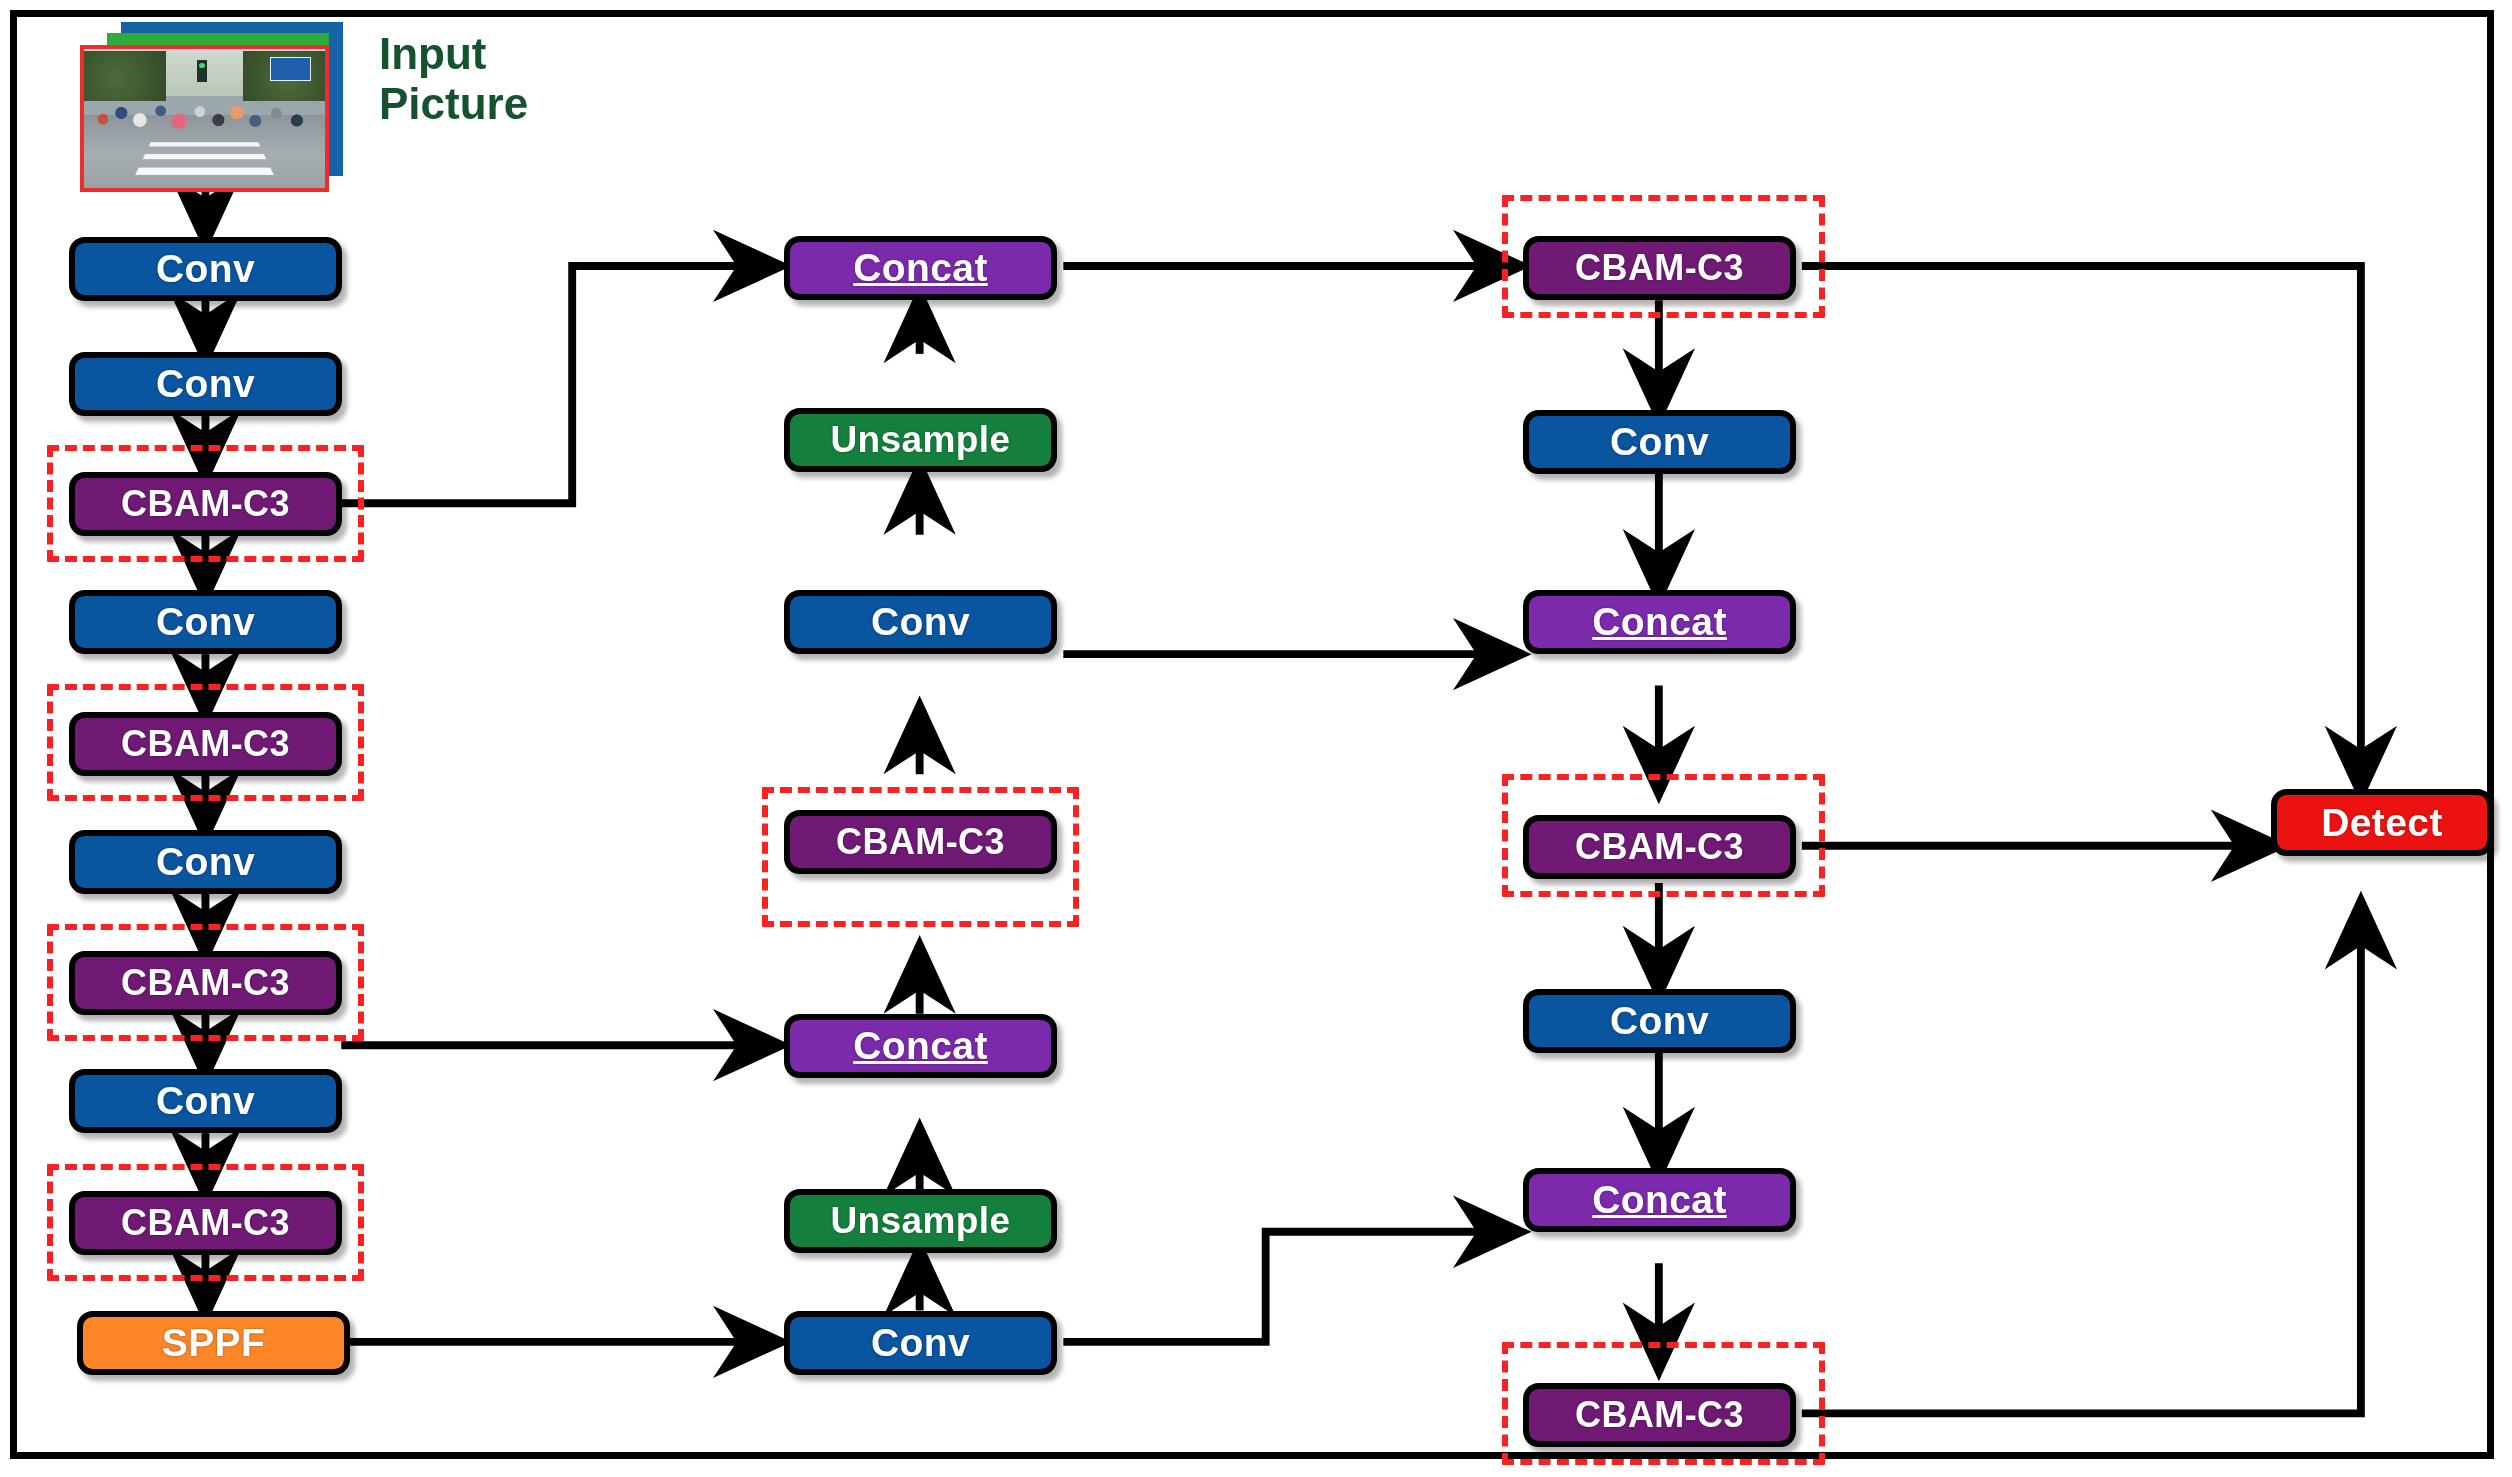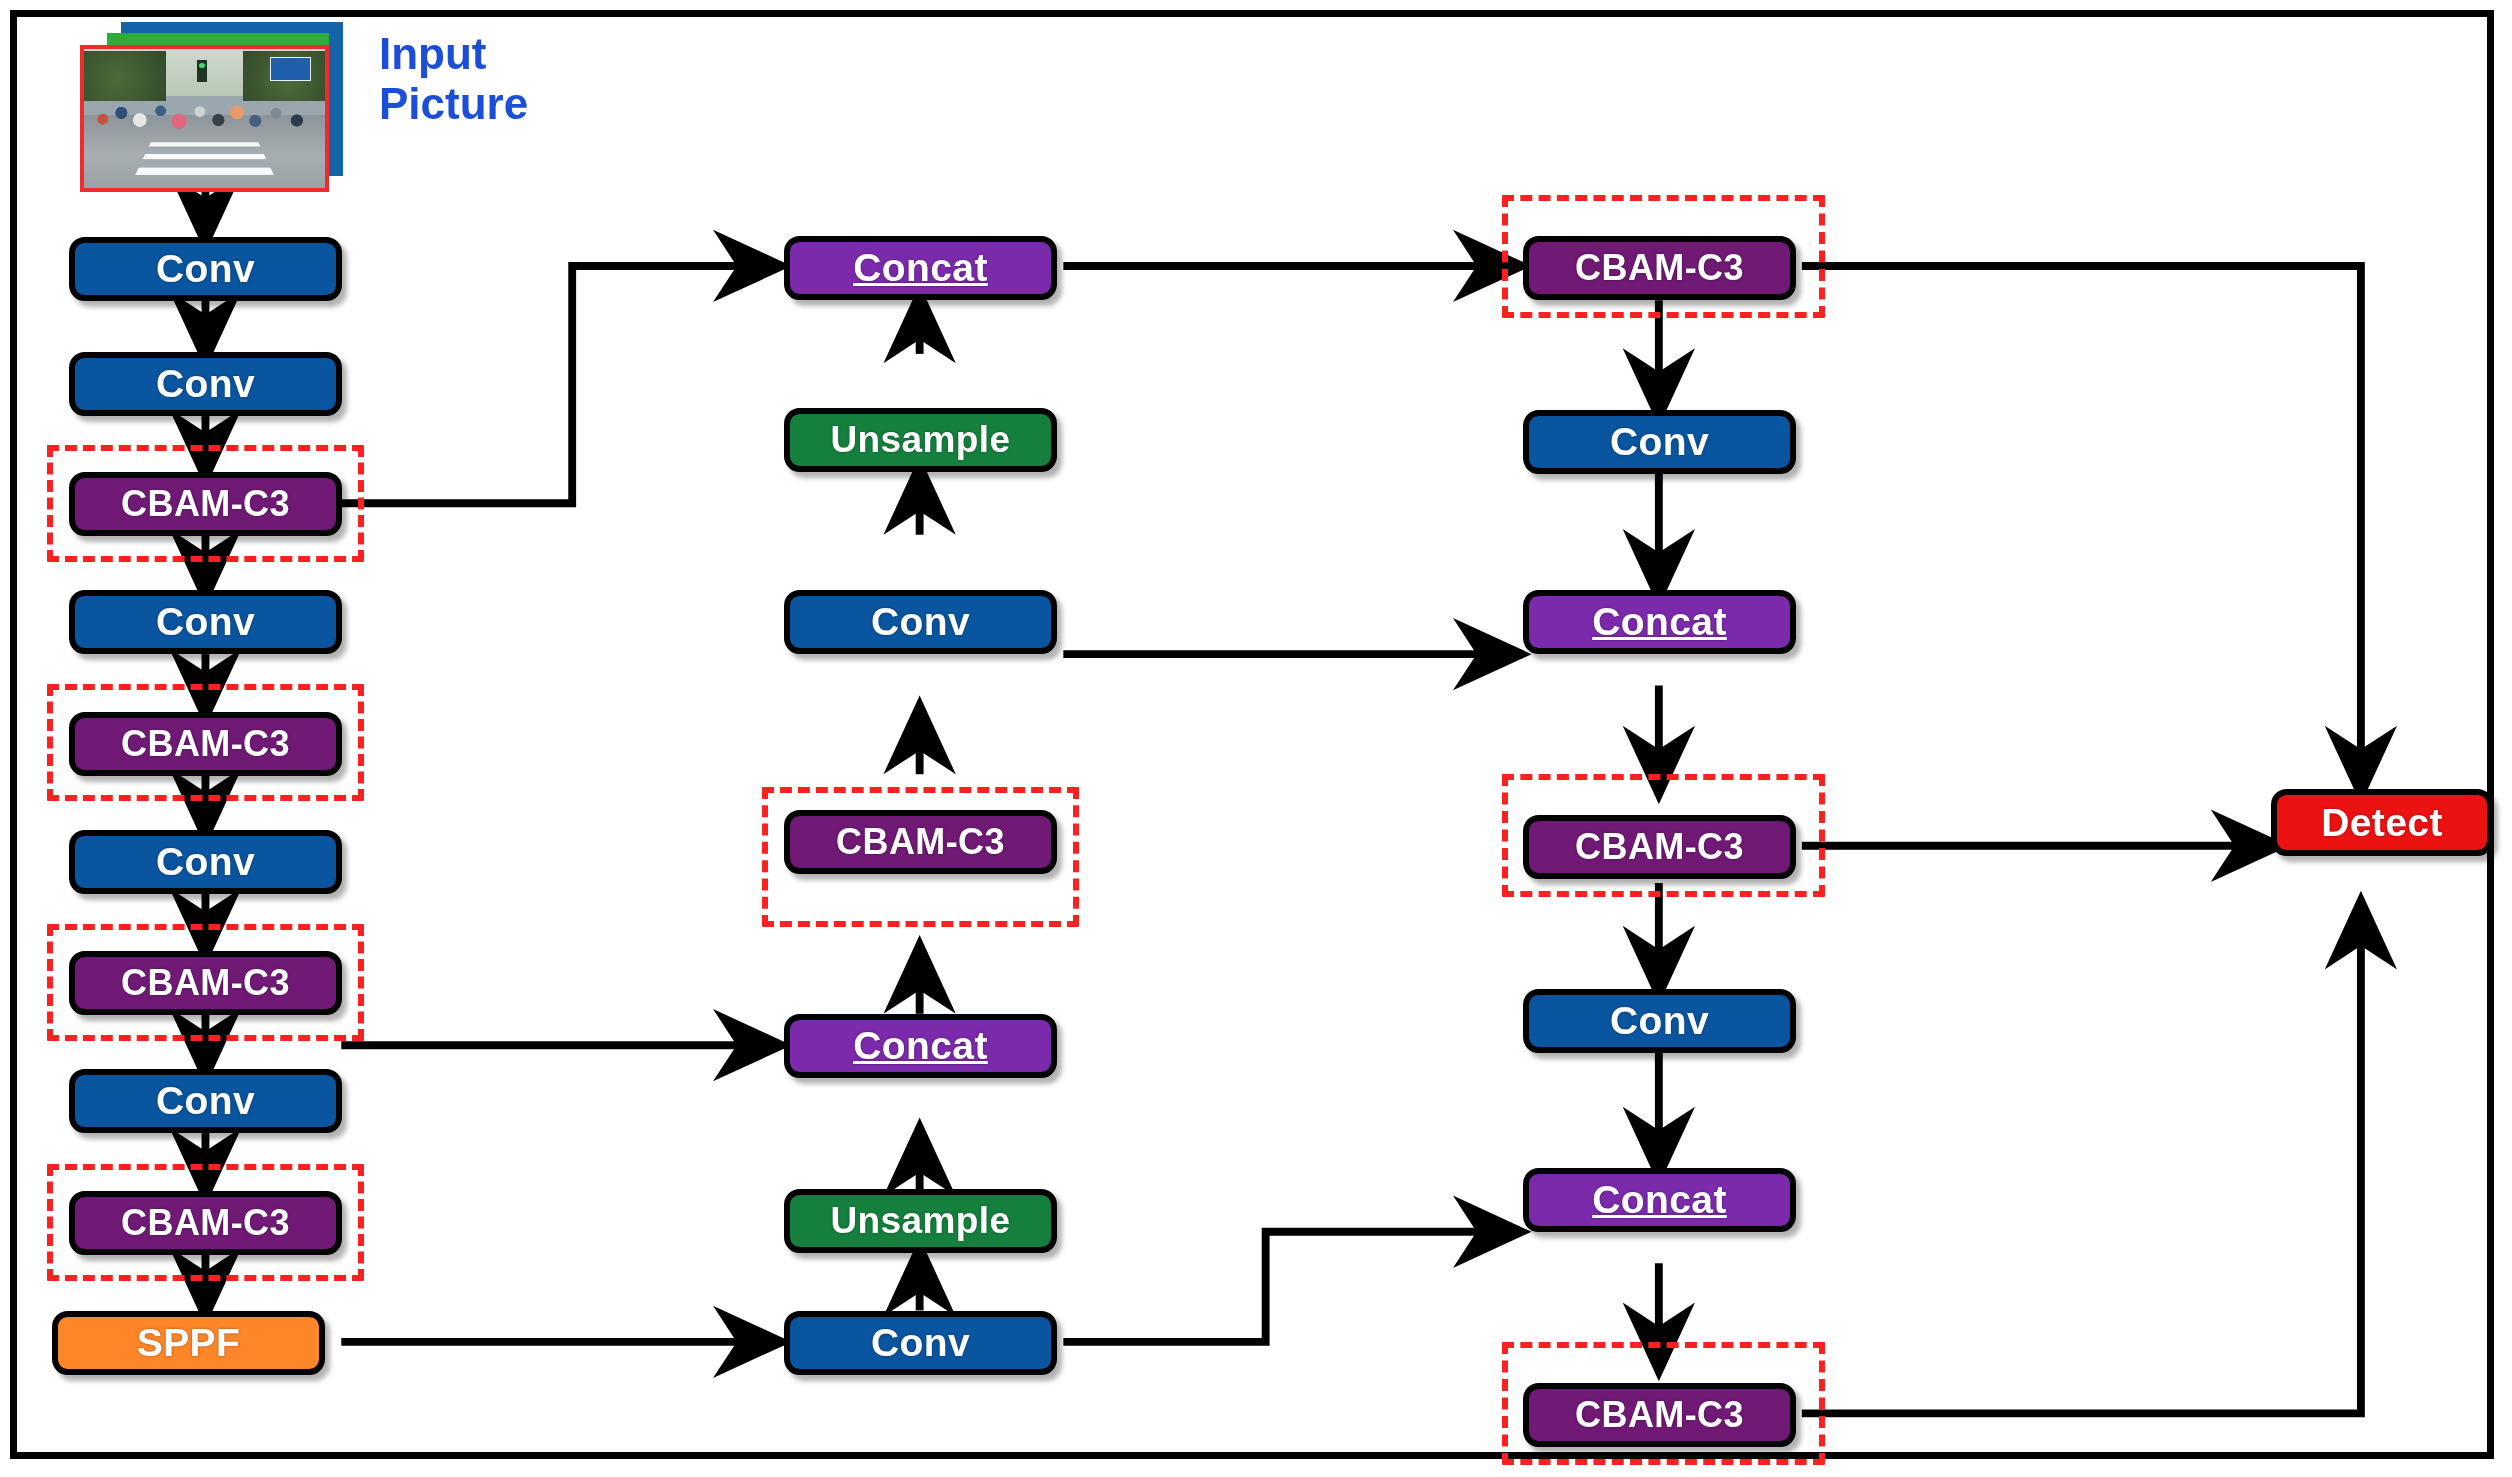--- a/index.html
+++ b/index.html
@@ -108,21 +108,21 @@
   .photo .sign     { position:absolute; right:6%; top:6%; width:16%; height:16%;
                      background:#1f5fae; border:1.4px solid #e8eef5; }
   .photo .light    { position:absolute; left:47%; top:8%; width:4%; height:16%;
                      background:#1f3326; }
   .photo .light:after { content:""; position:absolute; left:18%; top:14%; width:64%; height:26%;
                      background:#3fdc6a; border-radius:50%; }
 
   .caption {
     position: absolute;
     font-weight: bold;
-    color: #1d4ed8;
+    color: #14532d;
     line-height: 1.14;
     white-space: pre-line;
   }
 </style>
 </head>
 <body>
 
 <div id="stage">
   <div id="frame"></div>
 
@@ -210,21 +210,21 @@
 
   <div class="node n-conv" style="left:69px; top:237px; width:273px; height:64px; font-size:39px;">Conv</div>
   <div class="node n-conv" style="left:69px; top:352px; width:273px; height:64px; font-size:39px;">Conv</div>
   <div class="node n-cbam" style="left:69px; top:472px; width:273px; height:64px; font-size:36px;">CBAM-C3</div>
   <div class="node n-conv" style="left:69px; top:590px; width:273px; height:64px; font-size:39px;">Conv</div>
   <div class="node n-cbam" style="left:69px; top:712px; width:273px; height:64px; font-size:36px;">CBAM-C3</div>
   <div class="node n-conv" style="left:69px; top:830px; width:273px; height:64px; font-size:39px;">Conv</div>
   <div class="node n-cbam" style="left:69px; top:951px; width:273px; height:64px; font-size:36px;">CBAM-C3</div>
   <div class="node n-conv" style="left:69px; top:1069px; width:273px; height:64px; font-size:39px;">Conv</div>
   <div class="node n-cbam" style="left:69px; top:1191px; width:273px; height:64px; font-size:36px;">CBAM-C3</div>
-  <div class="node n-sppf" style="left:52px; top:1311px; width:273px; height:64px; font-size:39px;">SPPF</div>
+  <div class="node n-sppf" style="left:77px; top:1311px; width:273px; height:64px; font-size:39px;">SPPF</div>
 
   <div class="node n-concat" style="left:784px; top:236px; width:273px; height:64px; font-size:39px;">Concat</div>
   <div class="node n-upsamp" style="left:784px; top:408px; width:273px; height:64px; font-size:37px;">Unsample</div>
   <div class="node n-conv" style="left:784px; top:590px; width:273px; height:64px; font-size:39px;">Conv</div>
   <div class="node n-cbam" style="left:784px; top:810px; width:273px; height:64px; font-size:36px;">CBAM-C3</div>
   <div class="node n-concat" style="left:784px; top:1014px; width:273px; height:64px; font-size:39px;">Concat</div>
   <div class="node n-upsamp" style="left:784px; top:1189px; width:273px; height:64px; font-size:37px;">Unsample</div>
   <div class="node n-conv" style="left:784px; top:1311px; width:273px; height:64px; font-size:39px;">Conv</div>
 
   <div class="node n-cbam" style="left:1523px; top:236px; width:273px; height:64px; font-size:36px;">CBAM-C3</div>

